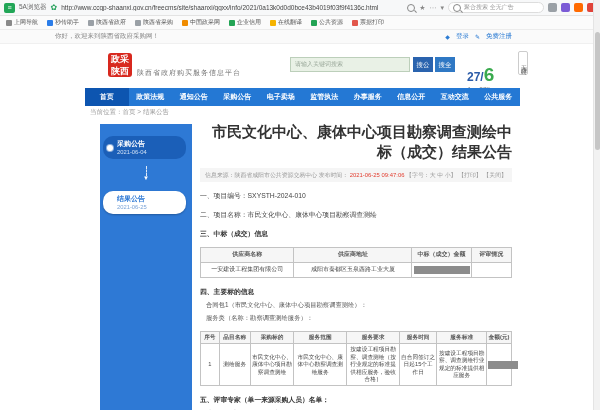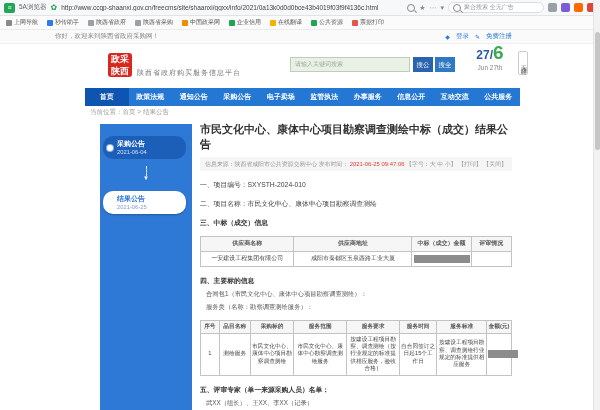--- a/index.html
+++ b/index.html
@@ -38,21 +38,21 @@
   .slogo{position:absolute;left:23px;top:9px;width:24px;height:24px;background:#d8281e;border-radius:3px;
          color:#fff;font-size:9px;line-height:12px;text-align:center;font-weight:bold;}
   .sname{position:absolute;left:52px;top:8px;font-size:12.5px;font-weight:bold;color:#333;letter-spacing:2px;white-space:nowrap;}
   .ssub{position:absolute;left:52px;top:24px;font-size:7px;color:#777;letter-spacing:1px;white-space:nowrap;}
   .hsearch{position:absolute;left:205px;top:13px;width:120px;height:15px;background:#e9f1e6;
            border:1px solid #bccfba;box-sizing:border-box;font-size:6px;color:#9aa89a;line-height:13px;padding:0 4px;}
   .hbtn{position:absolute;top:13px;height:15px;background:#2a63ae;color:#fff;font-size:6.5px;border:none;
         line-height:15px;text-align:center;padding:0 3px;box-sizing:border-box;}
   .hbtn.b1{left:328px;width:20px;}
   .hbtn.b2{left:350px;width:20px;background:#2f78c4;}
-  .dateblk{position:absolute;left:382px;top:0;width:46px;text-align:center;}
+  .dateblk{position:absolute;left:382px;top:22px;width:46px;}
   .d-frac{font-weight:bold;font-size:12px;color:#2b5ba8;line-height:18px;}
   .d-frac .big{font-size:19px;color:#3aaa4e;}
   .d-en{font-size:6.5px;color:#888;}
   .a11y{position:absolute;left:433px;top:7px;width:10px;border:1px solid #ccc;border-radius:2px;
         font-size:6px;color:#666;text-align:center;line-height:7px;padding:2px 0;
         writing-mode:vertical-rl;letter-spacing:2px;height:24px;box-sizing:border-box;}
   
   .nav{top:88px;left:85px;width:435px;height:18px;background:#2478d4;display:flex;}
   .nav-item{flex:1;color:#fff;font-size:7px;font-weight:bold;text-align:center;line-height:18px;white-space:nowrap;}
   .nav-item.active{background:#0d55b0;}
@@ -67,21 +67,21 @@
   .pill .pd{font-size:5.8px;line-height:8px;}
   .pill.p1{background:#1b5fb8;color:#fff;margin-top:12px;}
   .pill.p1 .pd{color:#cfe0f5;}
   .pill.p2{background:#fff;color:#2e79d5;box-shadow:0 1px 2px rgba(0,0,0,.25);}
   .pill.p2 .pd{color:#7aa3d8;}
   .connector{height:16px;display:flex;flex-direction:column;align-items:center;justify-content:center;margin-top:6px;}
   .connector .dash{width:0;height:10px;border-left:1px dashed rgba(255,255,255,.85);}
   .connector .arr{color:#fff;font-size:6px;line-height:5px;}
   
   .article{top:122px;left:200px;width:312px;}
-  .a-title{font-size:11px;font-weight:bold;text-align:left;line-height:1.35;color:#333;}
+  .a-title{font-size:15px;font-weight:bold;text-align:right;line-height:1.35;color:#333;}
   .a-meta{margin-top:5px;background:#f5f5f5;text-align:center;font-size:5.9px;color:#999;
           padding:3px 2px;line-height:1.4;}
   .a-meta .red{color:#e23c2e;}
   .sec{font-size:6.8px;color:#444;margin-top:9px;}
   .sec.b{font-weight:bold;color:#333;}
   .subline{font-size:6.3px;color:#555;margin-top:4px;padding-left:6px;}
   table{border-collapse:collapse;width:100%;margin-top:8px;table-layout:fixed;}
   th,td{border:1px solid #c3c3c3;font-size:6px;color:#444;text-align:center;padding:3px 2px;
         line-height:1.3;word-break:break-all;vertical-align:middle;}
   th{background:#f6f6f6;font-weight:bold;color:#555;}

